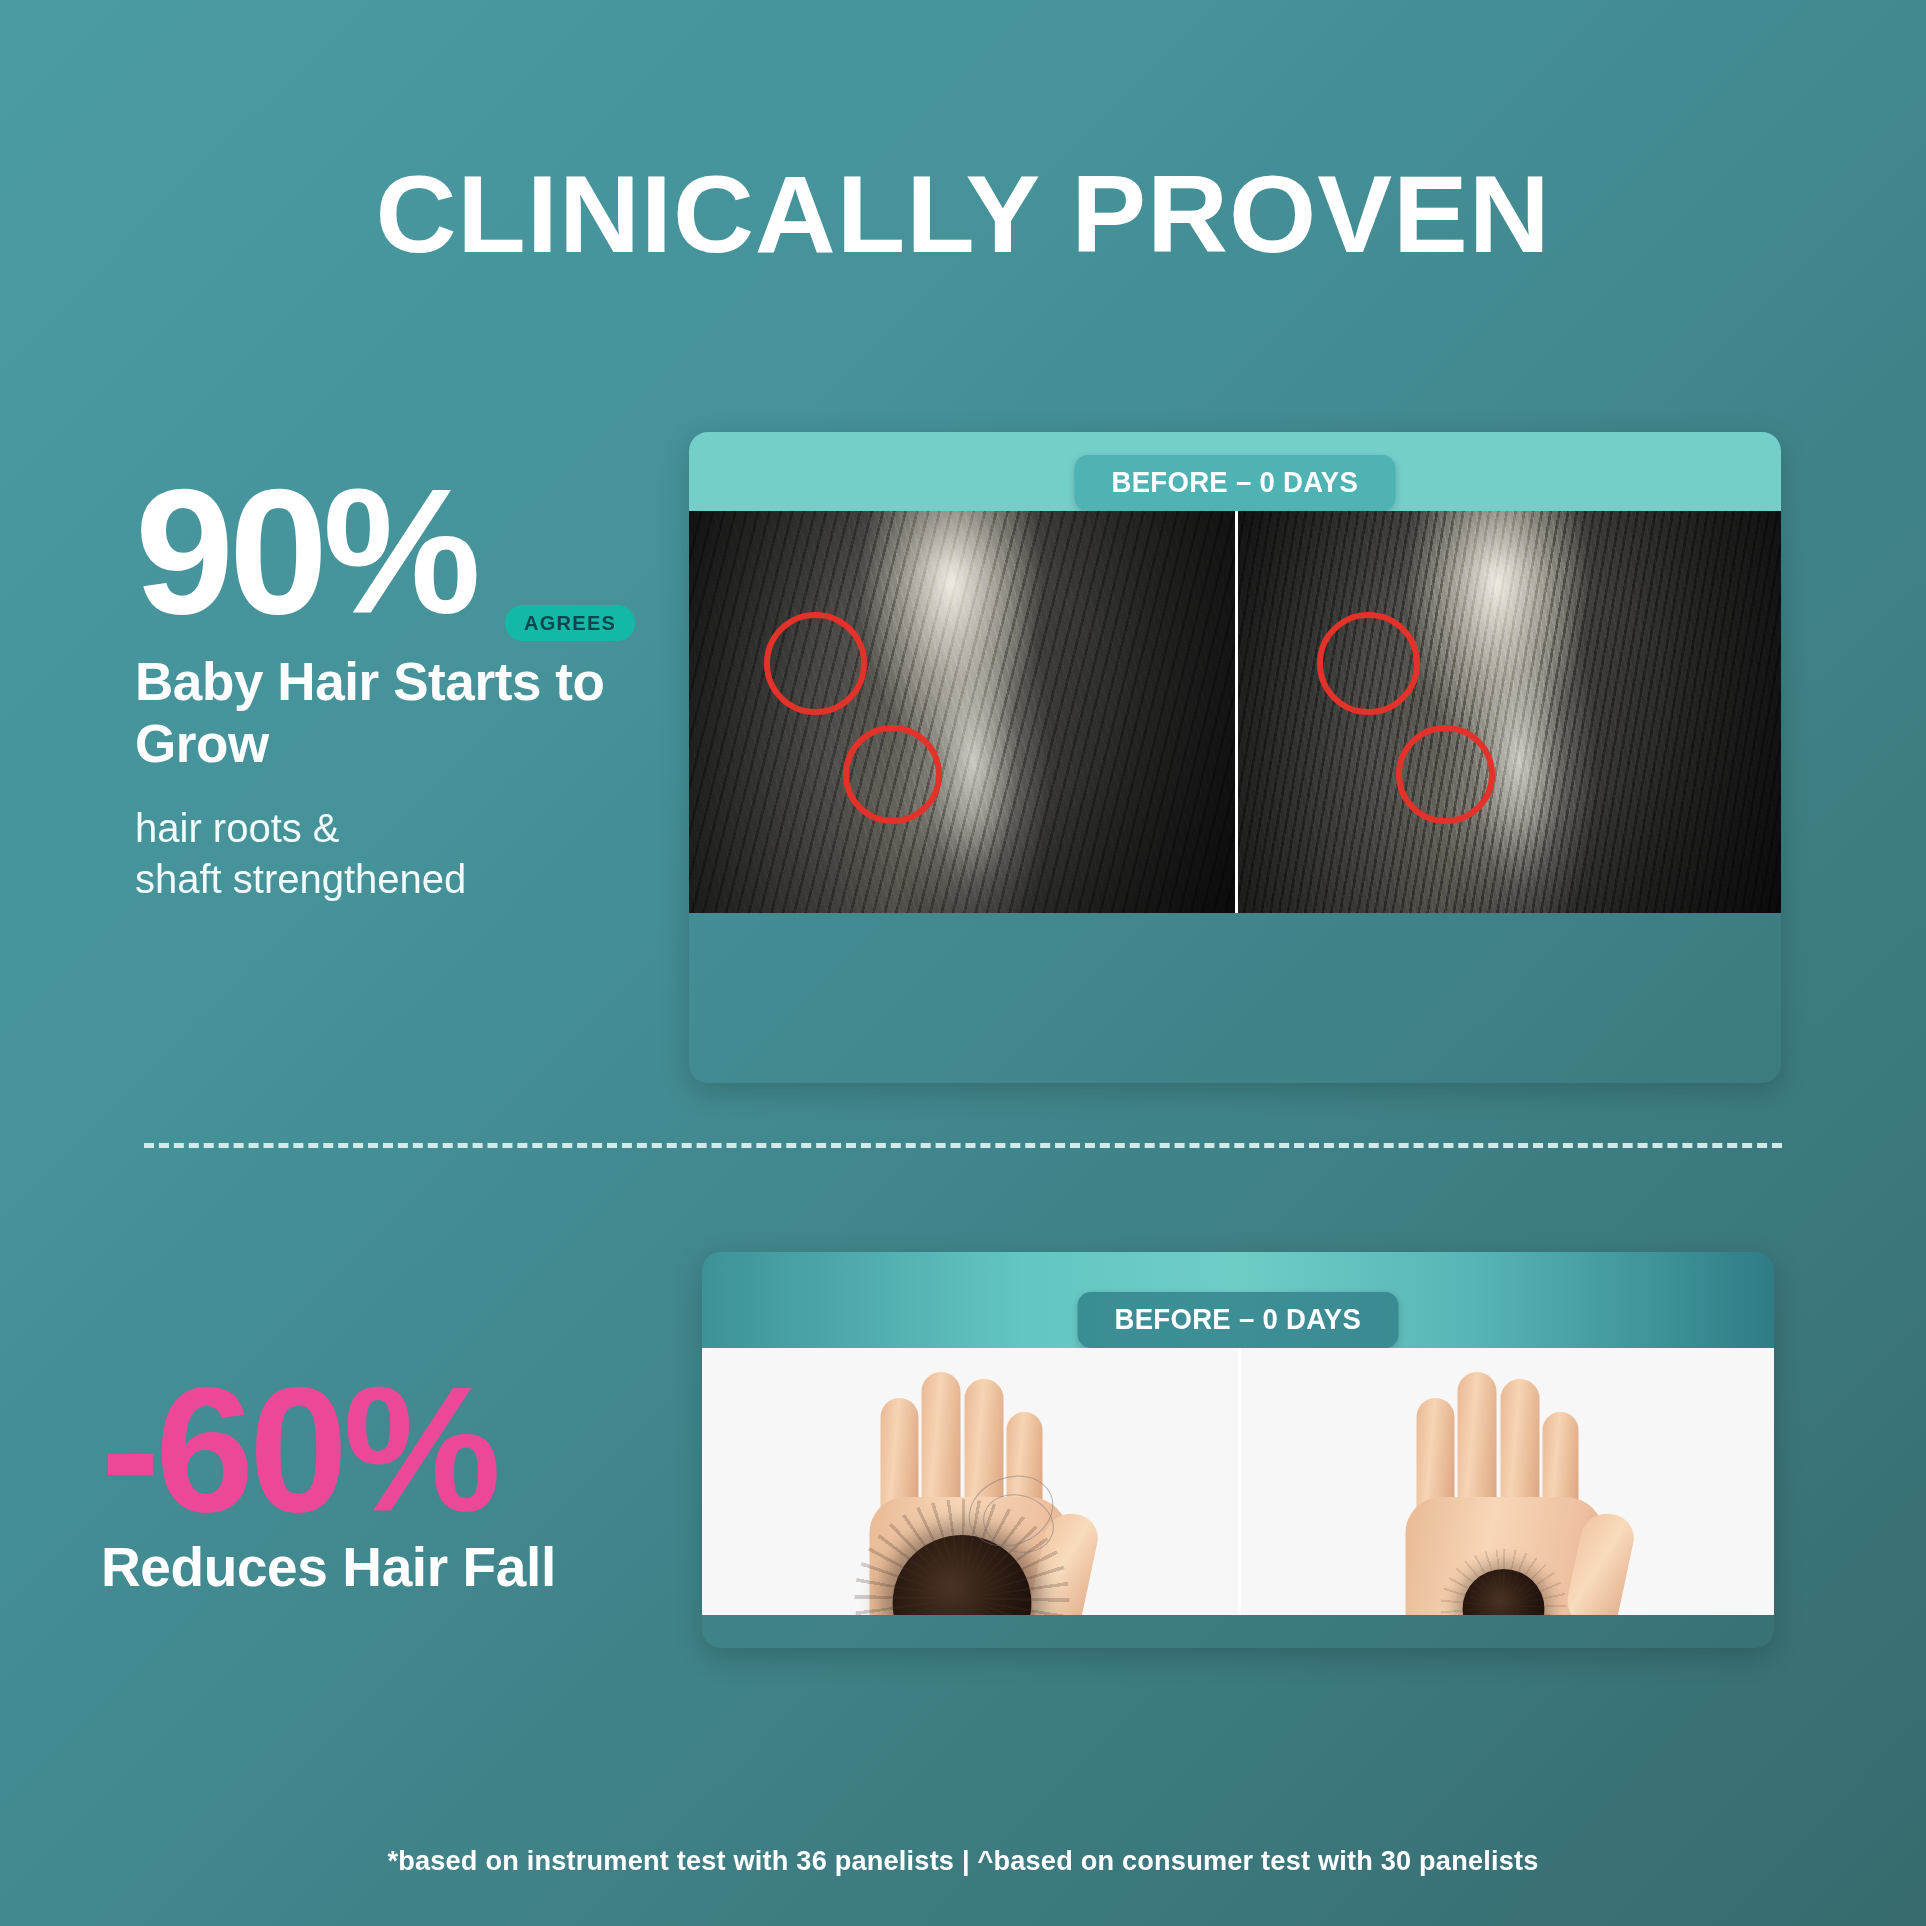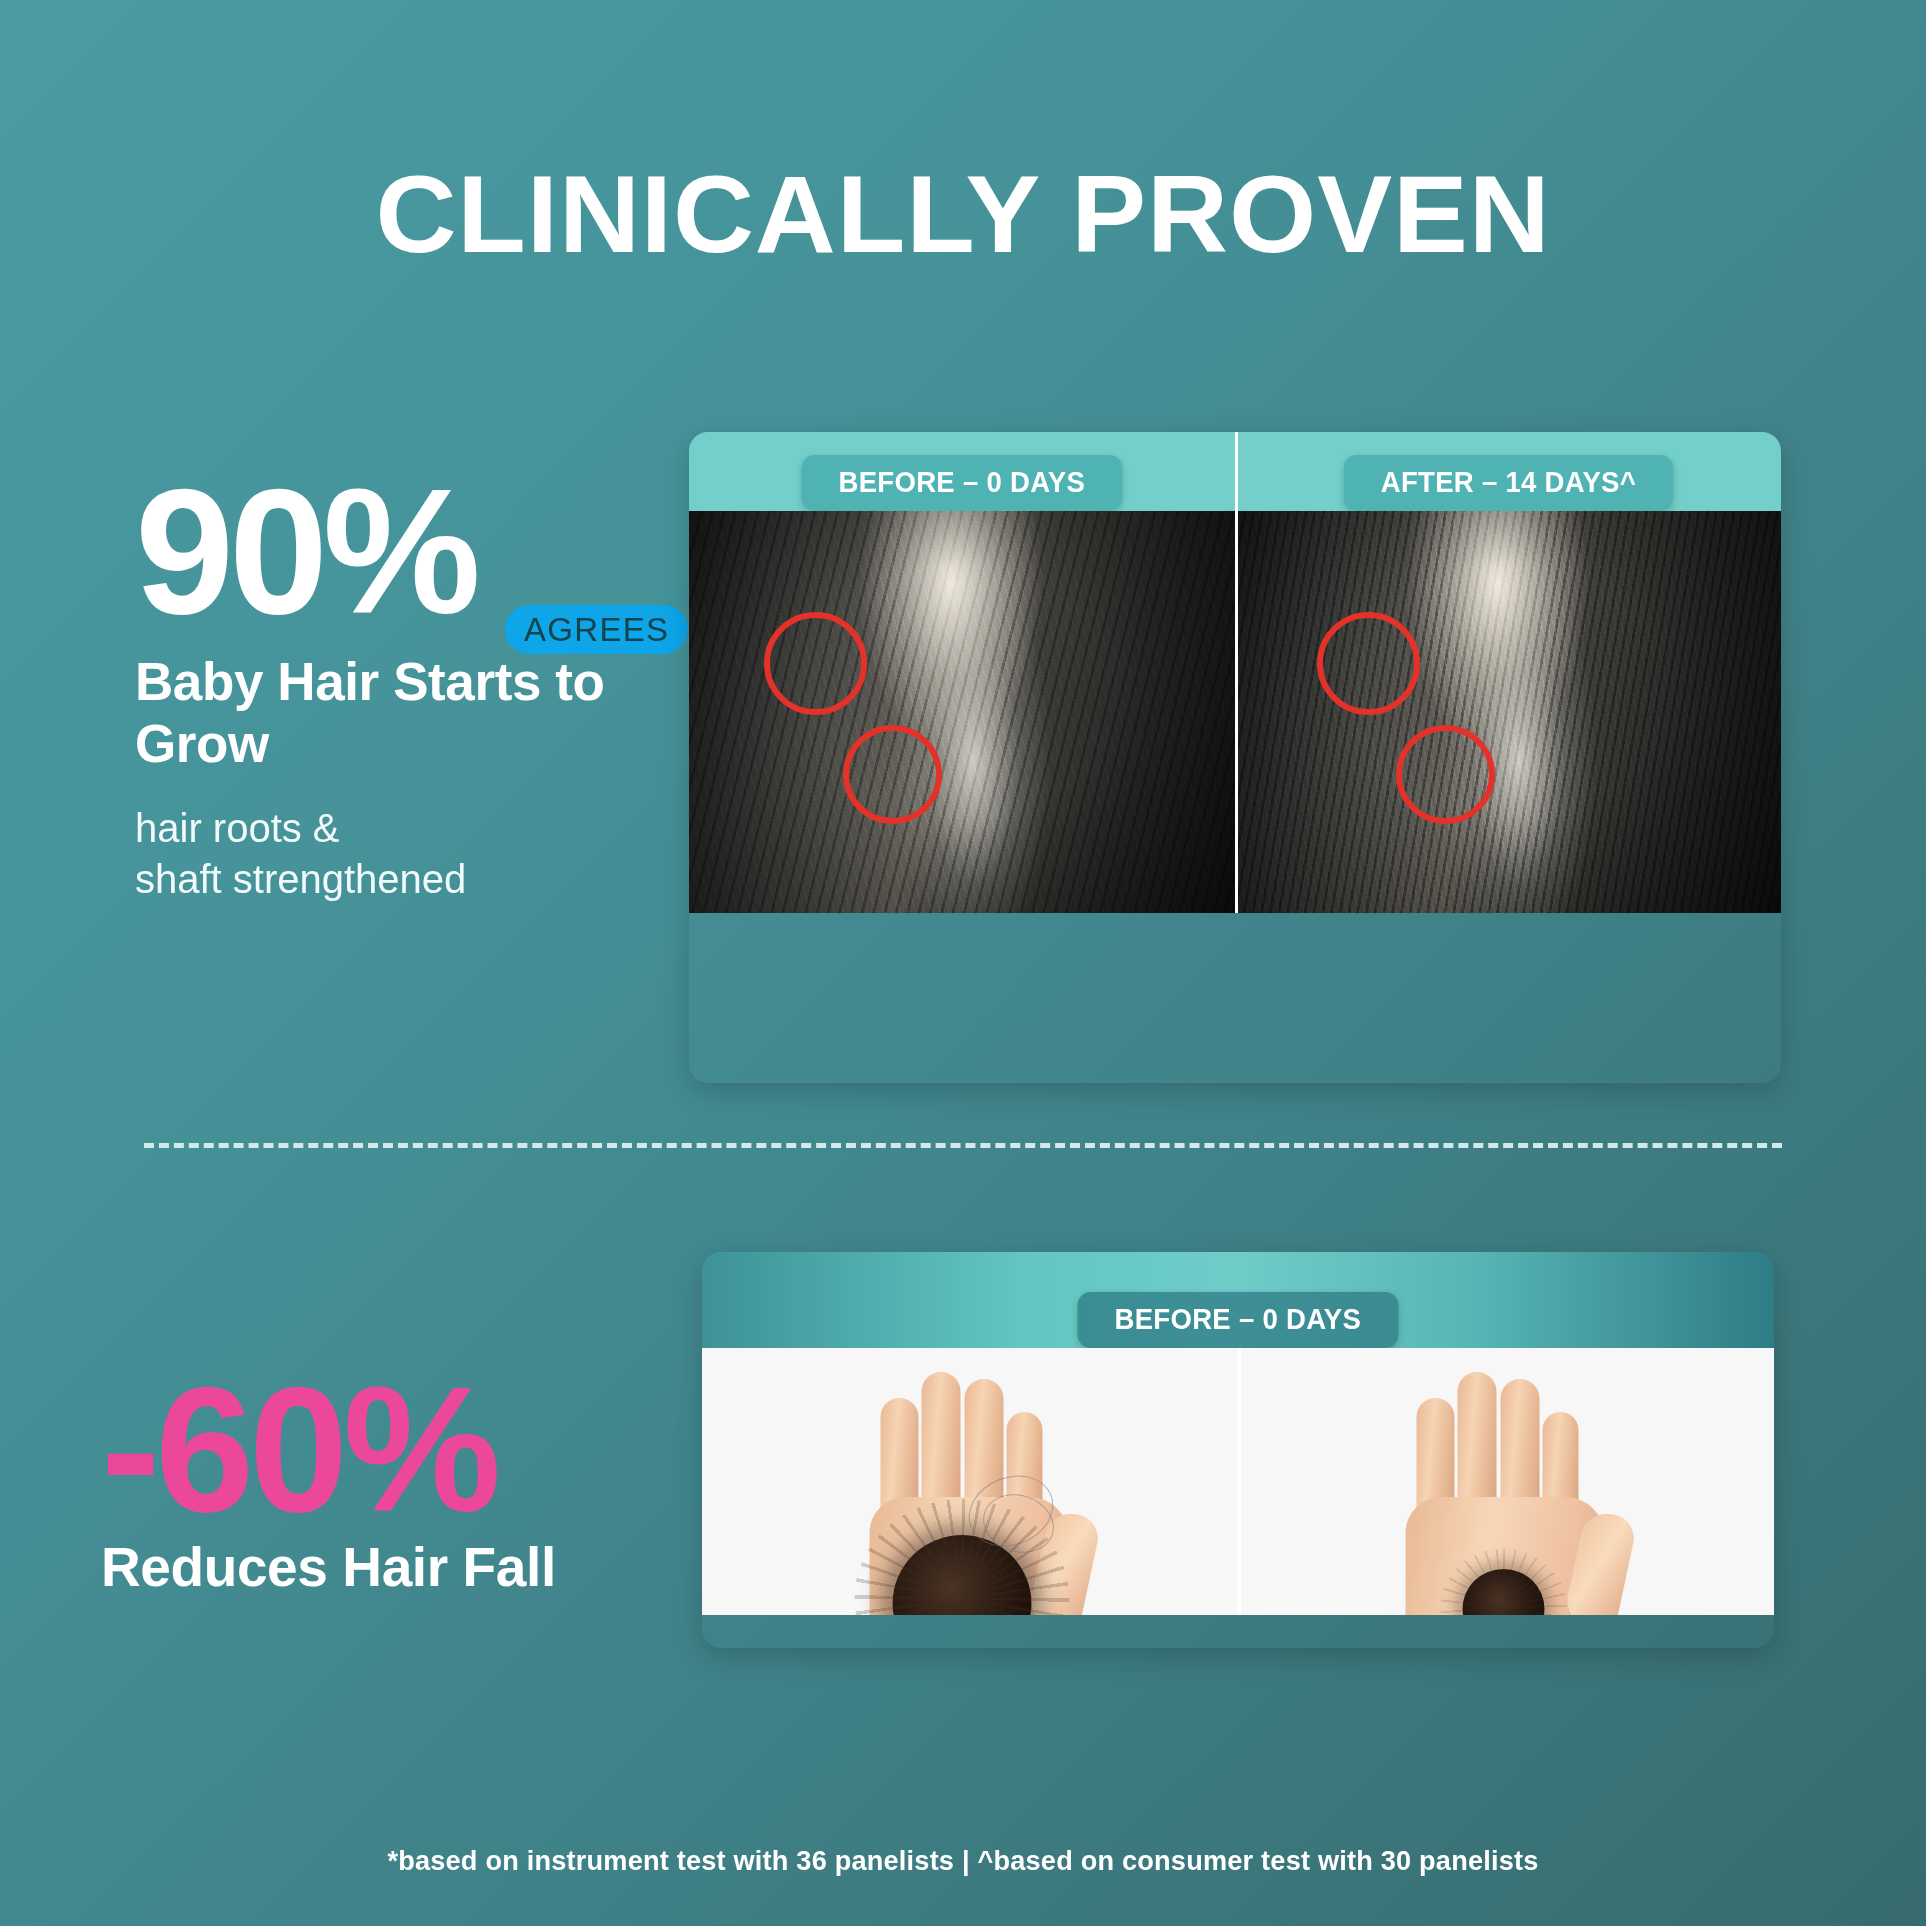--- a/index.html
+++ b/index.html
@@ -30,26 +30,26 @@
   #stat-90 { top:475px; left:135px; width:531px; }
 
   .big-num-row { display:flex; align-items:center; }
   #num90 {
     color:#fff; font-size:178px; font-weight:700; line-height:0.86;
     letter-spacing:-5.1px;
   }
   #pill-agrees {
     position:absolute;
     left:370px; top:130px;
-    background:#0ea5e9;
+    background:#14b8a6;
     color:#11454e;
     border-radius:34px;
     padding:7.7px 19px 8.6px 19px;
-    font-size:33px;
-    font-weight:400;
+    font-size:20px;
+    font-weight:700;
     letter-spacing:1.3px;
     line-height:1;
   }
   #headline90 {
     margin-top:23px;
     color:#ffffff;
     font-size:53px;
     font-weight:700;
     line-height:1.16;
     letter-spacing:-0.4px;
@@ -276,23 +276,20 @@
     <div>hair roots &amp;</div>
     <div>shaft strengthened</div>
   </div>
 </div>
 
 <div class="compare-card" id="card-scalp-full">
 
   <div class="card-header" id="scalp-header">
     <div class="hdr-half">
       <span class="pill">BEFORE – 0 DAYS</span>
-    </div>
-    <div class="hdr-half">
-      <span class="pill">AFTER – 14 DAYS^</span>
     </div>
   </div>
 
   <div class="card-body">
     <div class="body-half">
       <div class="scalp">
         <div class="base"></div>
         <div class="strands"></div>
         <div class="vign"></div>
         <div class="redcircle" style="left:75px; top:101px; width:103px; height:103px;"></div>

